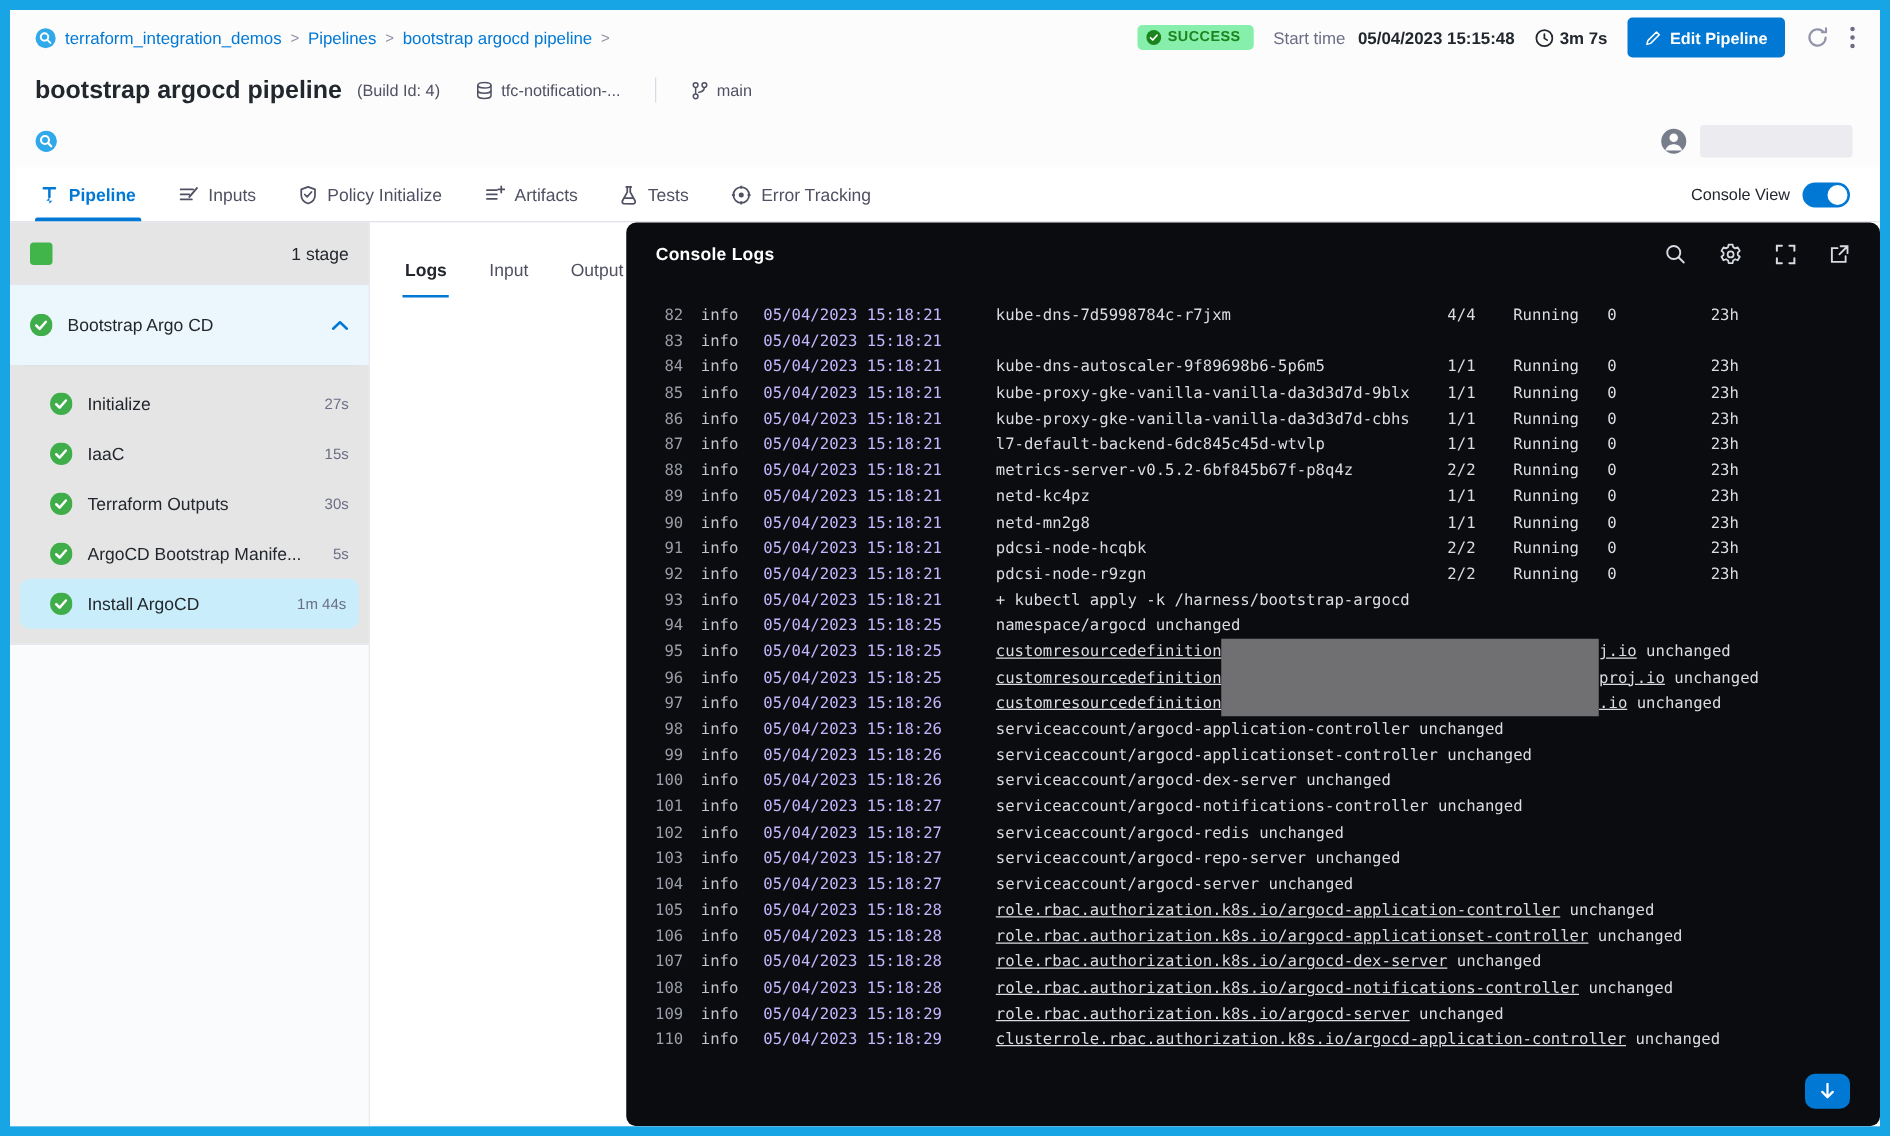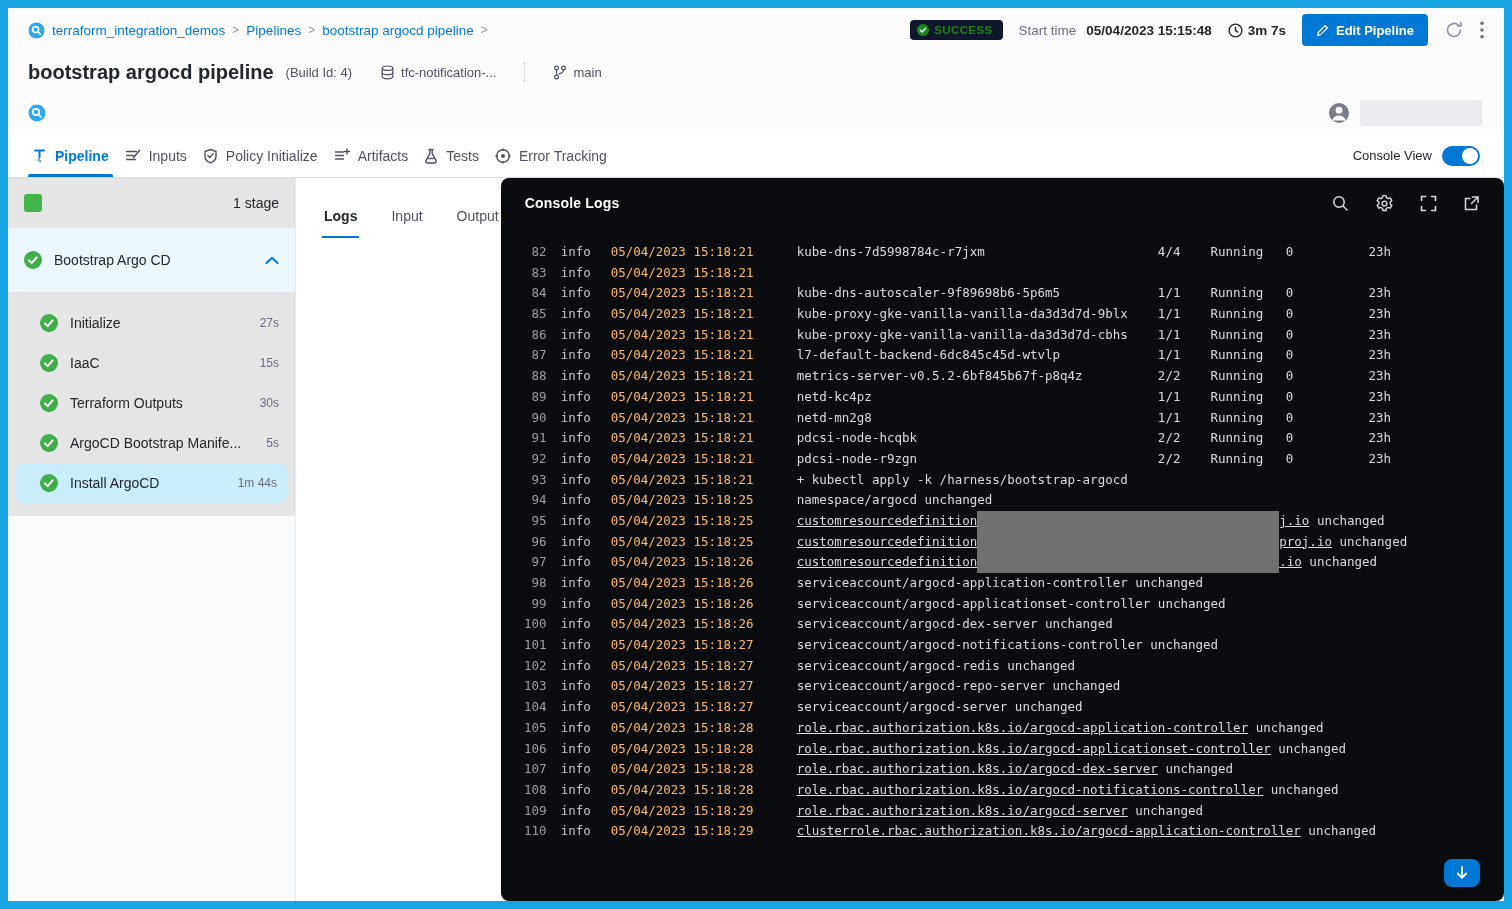--- a/index.html
+++ b/index.html
@@ -7,39 +7,39 @@
   body { font-family:"Liberation Sans","DejaVu Sans",sans-serif; background:#17a5e6; position:relative; overflow:hidden; }
   .frame { position:absolute; left:8px; top:8px; right:8px; bottom:8px; background:#ffffff; display:flex; flex-direction:column; overflow:hidden; }
 
   
   .header { background:#fcfcfd; padding:0 20px; flex:none; }
   .hrow1 { height:44px; display:flex; align-items:center; }
   .crumbs { display:flex; align-items:center; gap:7px; font-size:13.5px; }
   .crumb { color:#0278d5; cursor:pointer; }
   .crumb-sep { color:#9293a5; font-size:12px; }
   .hrow1-right { margin-left:auto; display:flex; align-items:center; gap:16px; }
-  .badge-success { background:#0f172a; color:#1b841d; font-size:11.5px; font-weight:700; letter-spacing:.4px; border-radius:4px; padding:4px 10px 4px 7px; display:flex; align-items:center; gap:5px; }
+  .badge-success { background:#86efac; color:#1b841d; font-size:11.5px; font-weight:700; letter-spacing:.4px; border-radius:4px; padding:4px 10px 4px 7px; display:flex; align-items:center; gap:5px; }
   .start-label { color:#6b6d85; font-size:13.5px; }
   .start-value { color:#22272d; font-size:13.5px; font-weight:700; margin-left:-6px; }
   .duration { display:flex; align-items:center; gap:5px; color:#22272d; font-size:13.5px; font-weight:700; }
   .btn-primary { background:#0278d5; color:#fff; border:none; border-radius:4px; height:32px; padding:0 14px; font-size:13px; font-weight:600; display:flex; align-items:center; gap:7px; cursor:pointer; font-family:inherit; }
   .icon-btn { background:none; border:none; cursor:pointer; display:flex; align-items:center; color:#9193a8; }
 
   .hrow2 { height:40px; display:flex; align-items:center; gap:10px; }
   .pipe-title { font-size:20px; font-weight:700; color:#22272d; }
   .build-id { font-size:13px; color:#4f5162; margin-left:2px; }
   .repo-chip, .branch-chip { display:flex; align-items:center; gap:6px; color:#4f5162; font-size:13px; margin-left:18px; }
   .vdivider { width:1px; height:20px; background:#d9dae6; margin-left:18px; }
 
   .hrow3 { height:42px; display:flex; align-items:center; }
   .hrow3-right { margin-left:auto; display:flex; align-items:center; gap:10px; padding-right:2px; }
   .user-redacted { width:122px; height:26px; background:#ececf0; border-radius:3px; }
 
   
-  .tabbar { height:44px; border-bottom:1px solid #d9dae6; display:flex; align-items:stretch; padding:0 24px; gap:16px; background:#fff; flex:none; }
+  .tabbar { height:44px; border-bottom:1px solid #d9dae6; display:flex; align-items:stretch; padding:0 24px; gap:34px; background:#fff; flex:none; }
   .tab { display:flex; align-items:center; gap:8px; font-size:14px; color:#4f5162; position:relative; cursor:pointer; }
   .tab.active { color:#0278d5; font-weight:600; }
   .tab.active::after { content:""; position:absolute; left:-4px; right:-4px; bottom:0; height:3px; background:#0278d5; border-radius:2px 2px 0 0; }
   .tabbar-right { margin-left:auto; display:flex; align-items:center; gap:10px; }
   .console-view-label { font-size:13px; color:#22272d; }
   .toggle { width:38px; height:20px; border-radius:10px; background:#0278d5; position:relative; cursor:pointer; }
   .toggle .knob { position:absolute; right:2px; top:2px; width:16px; height:16px; border-radius:50%; background:#fff; }
 
   
   .main { flex:1; display:flex; min-height:0; }
@@ -69,21 +69,21 @@
   .console { flex:1; min-height:0; background:#0b0c0f; border-radius:8px; position:relative; display:flex; flex-direction:column; overflow:hidden; }
   .console-header { height:50px; flex:none; display:flex; align-items:center; padding:0 24px; }
   .console-title { color:#ffffff; font-size:14px; font-weight:700; letter-spacing:.2px; }
   .console-icons { margin-left:auto; display:flex; align-items:center; gap:26px; }
   .cicon { color:#d8dae3; display:flex; align-items:center; cursor:pointer; }
 
   .log-area { flex:1; overflow:hidden; padding:14px 0 0 20px; font-family:"DejaVu Sans Mono","Liberation Mono",monospace; font-size:12.5px; }
   .log-line { display:flex; height:20.7px; line-height:20.7px; white-space:pre; }
   .ln  { width:26px; flex:none; text-align:right; color:#9b9ea8; }
   .lvl { width:34px; flex:none; margin-left:14px; color:#c2c5cc; }
-  .ts  { width:148px; flex:none; margin-left:16px; color:#fdba74; }
+  .ts  { width:148px; flex:none; margin-left:16px; color:#c4b5fd; }
   .msg { flex:none; margin-left:38px; color:#dadce1; }
   .msg .u { text-decoration:underline; }
   .redact { display:inline-block; width:302px; height:20.7px; background:#707072; vertical-align:top; }
 
   .scroll-bottom { position:absolute; right:24px; bottom:14px; width:36px; height:28px; background:#0278d5; border:none; border-radius:8px; color:#fff; display:flex; align-items:center; justify-content:center; cursor:pointer; }
 
   svg { display:block; }
 </style>
 </head>
 <body>

